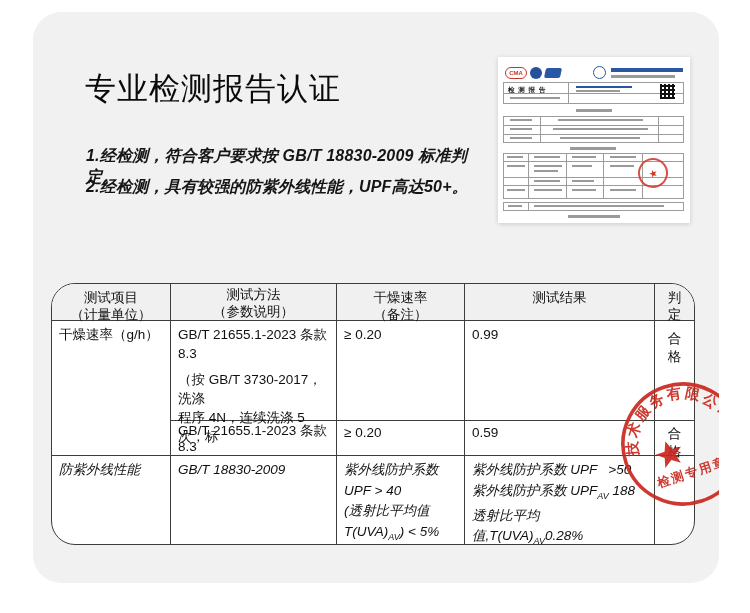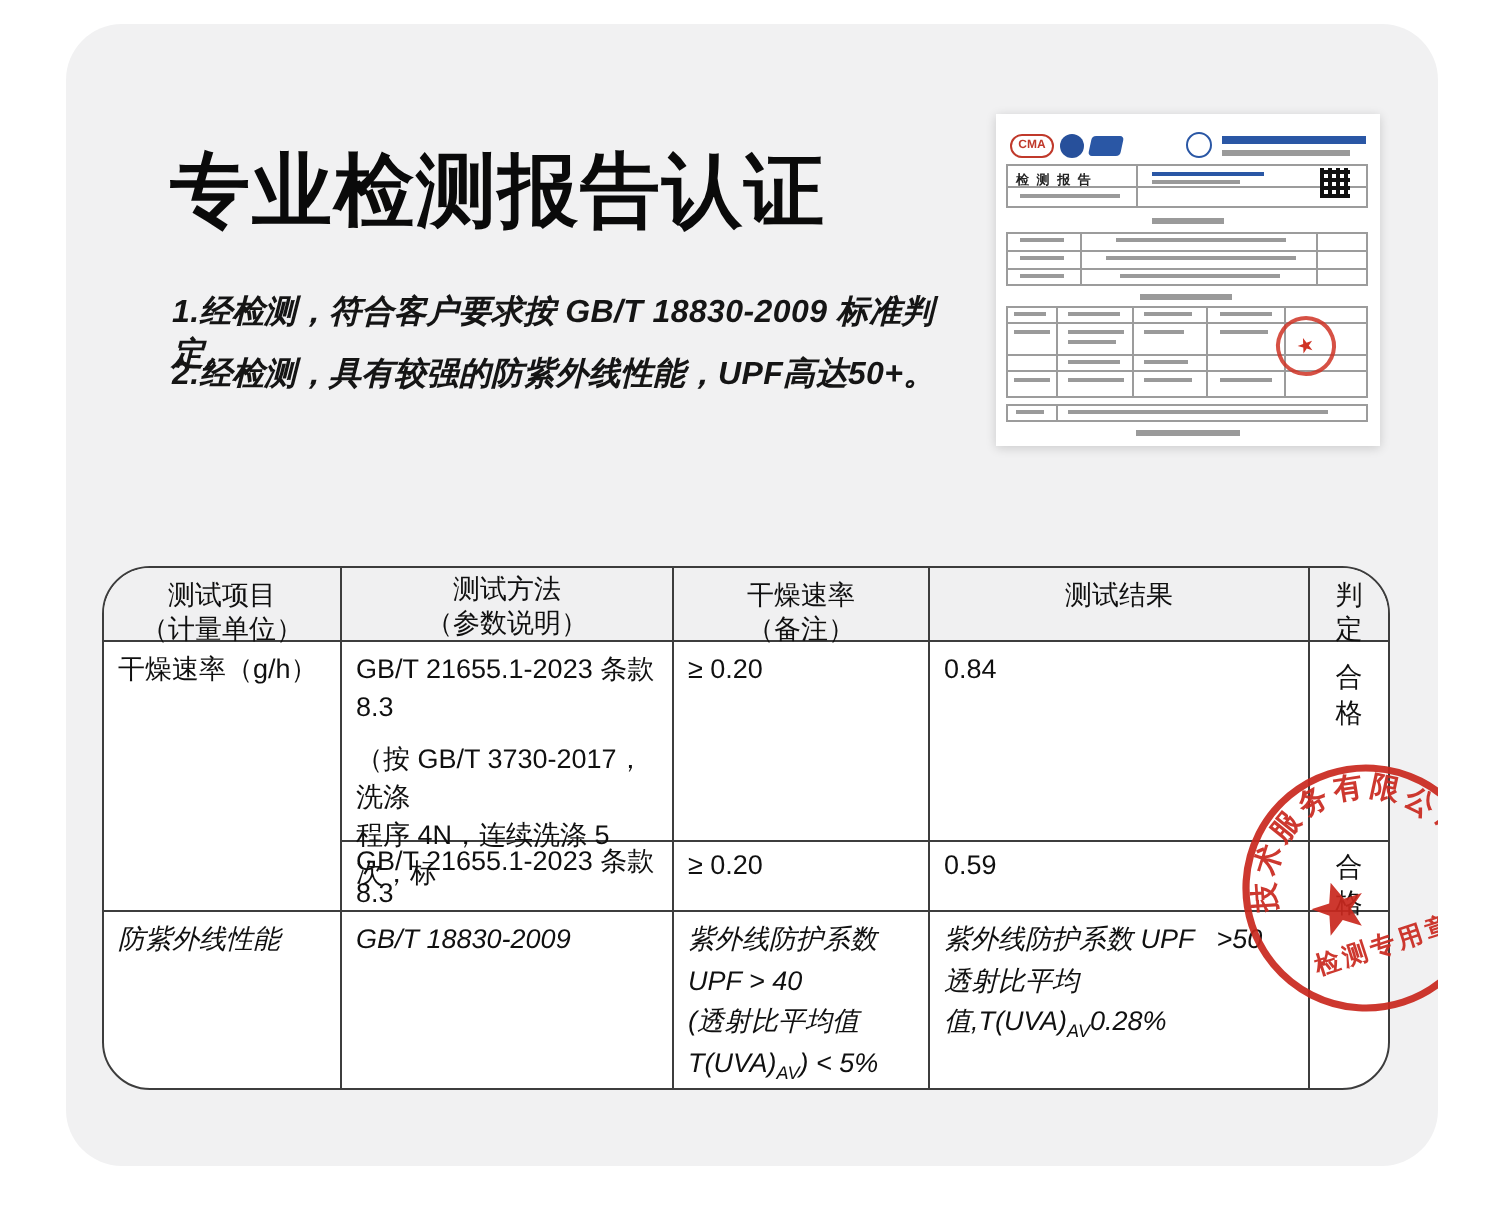--- a/index.html
+++ b/index.html
@@ -7,21 +7,21 @@
     width:750px;height:613px;background:#ffffff;position:relative;
     font-family:"Liberation Sans",sans-serif;color:#111;overflow:hidden;
   }
   .card{
     position:absolute;left:33px;top:12px;width:686px;height:571px;
     background:#f1f1f2;border-radius:28px;overflow:hidden;
   }
   
   .page-title{
     position:absolute;left:52px;top:56px;
-    font-size:40px;font-weight:700;letter-spacing:1px;color:#0a0a0a;
+    font-size:31px;font-weight:400;letter-spacing:1px;color:#0a0a0a;
     font-family:"Liberation Sans",sans-serif;
   }
   .bullet{
     position:absolute;left:53px;width:390px;
     font-size:16px;font-weight:600;color:#151515;letter-spacing:.2px;
     white-space:pre-wrap;
   }
   .bullet1{top:134px;font-style:italic;} .bullet2{top:165px;font-style:italic;}
 
   
@@ -172,21 +172,21 @@
     <div class="cell" style="grid-area:2/2;">
       <div class="line">GB/T 21655.1-2023 条款</div>
       <div class="line">8.3</div>
       <div class="line gap">（按 GB/T 3730-2017，洗涤</div>
       <div class="line">程序 4N，连续洗涤 5 次，标</div>
     </div>
     <div class="cell" style="grid-area:2/3;">
       <div class="line">≥ 0.20</div>
     </div>
     <div class="cell" style="grid-area:2/4;">
-      <div class="line">0.84</div>
+      <div class="line">0.99</div>
     </div>
     <div class="cell lastcol verdict" style="grid-area:2/5;">
       <span>合格</span>
     </div>
 
     <div class="cell r2" style="grid-area:3/2;padding-top:2px;">
       <div class="line">GB/T 21655.1-2023 条款</div>
       <div class="line">8.3</div>
     </div>
     <div class="cell" style="grid-area:3/3;padding-top:2px;">
@@ -206,20 +206,21 @@
       <div class="r3line">GB/T 18830-2009</div>
     </div>
     <div class="cell lastrow" style="grid-area:4/3;">
       <div class="r3line">紫外线防护系数</div>
       <div class="r3line">UPF &gt; 40</div>
       <div class="r3line">(透射比平均值</div>
       <div class="r3line"><span>T(UVA)</span><sub>AV</sub><span>) &lt; 5%</span></div>
     </div>
     <div class="cell lastrow" style="grid-area:4/4;">
       <div class="r3line">紫外线防护系数 UPF   &gt;50</div>
+      <div class="r3line"><span>紫外线防护系数 UPF</span><sub>AV</sub><span> 188</span></div>
       <div class="r3line"><span>透射比平均值,T(UVA)</span><sub>AV</sub><span>0.28%</span></div>
 
     </div>
     <div class="cell lastcol lastrow" style="grid-area:4/5;"></div>
   </div>
 
   <svg class="seal" viewBox="0 0 160 160">
     <g transform="rotate(-18 80 80)" fill="#c9281e">
       <circle cx="80" cy="80" r="60" fill="none" stroke="#c9281e" stroke-width="3.6"></circle>
       <path id="sealArc" d="M 34 80 A 46 46 0 1 1 126 80" fill="none"></path>

